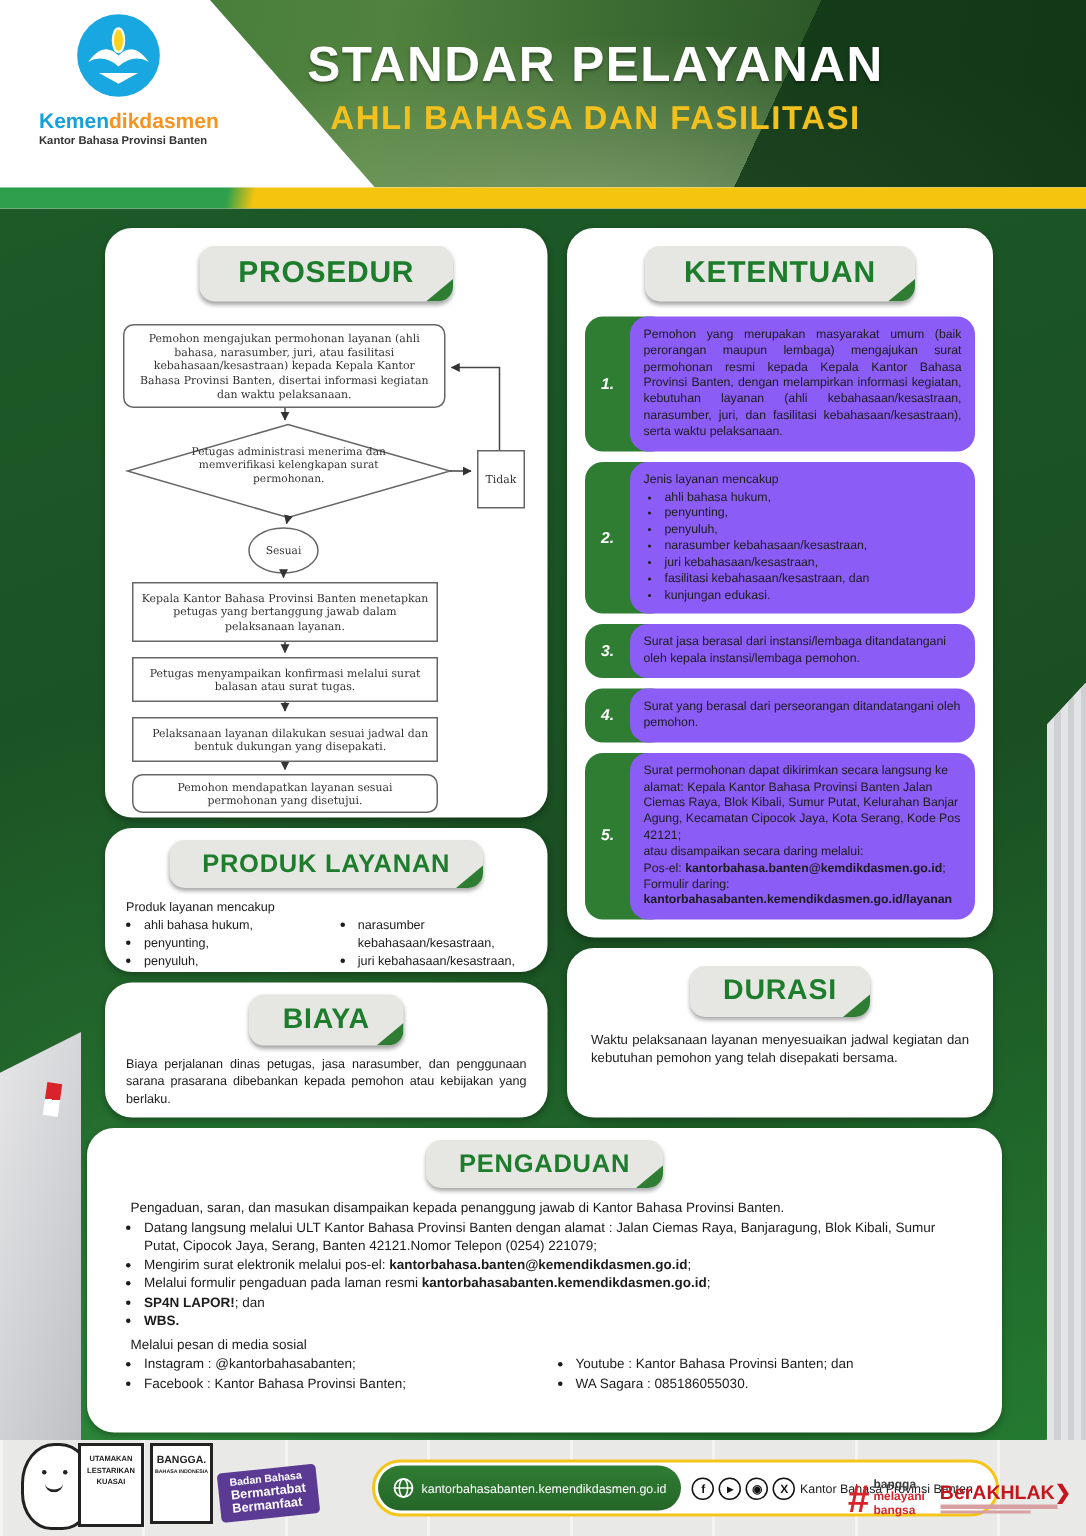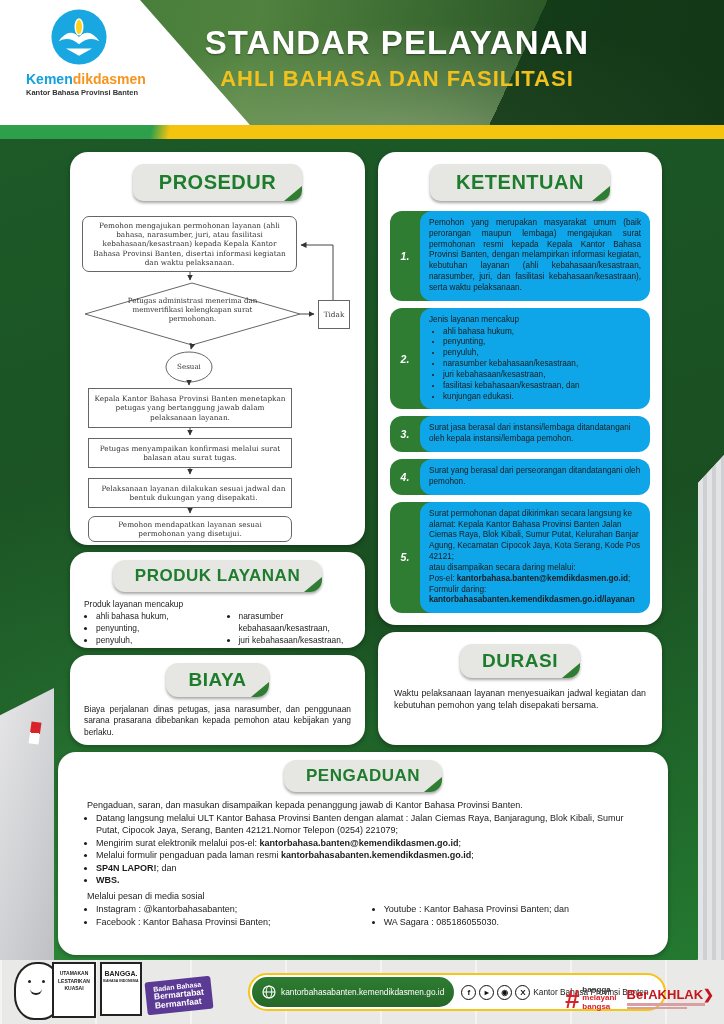--- a/index.html
+++ b/index.html
@@ -49,39 +49,39 @@
   #card-produk{left:70px;top:552px;width:295px;height:96px;}
   #card-biaya{left:70px;top:655px;width:295px;height:90px;}
   #card-durasi{left:378px;top:632px;width:284px;height:113px;}
   #card-pengaduan{left:58px;top:752px;width:610px;height:203px;}
 
   .pill{position:relative;margin:12px auto 0;background:#e6e6e3;border-radius:10px;
       padding:7px 26px;width:max-content;font-weight:bold;color:#1e7d2d;
       box-shadow:0 2px 3px rgba(0,0,0,.35);overflow:hidden;font-size:20px;letter-spacing:.5px;}
   .pill::after{content:"";position:absolute;right:0;bottom:0;
       border-left:18px solid transparent;border-bottom:15px solid #2e7d32;}
-  .pill.sm{font-size:17px;padding:6px 22px;border-radius:12px;}
+  .pill.sm{font-size:17px;padding:6px 22px;}
 
   
   .fc{position:absolute;inset:0;}
   .fc svg{position:absolute;inset:0;pointer-events:none;}
   .fc-node{position:absolute;border:1px solid #666;background:#fff;color:#333;
       font-family:"DejaVu Serif",serif;font-size:7.3px;line-height:1.28;
       display:flex;align-items:center;justify-content:center;text-align:center;padding:2px 5px;box-sizing:border-box;}
   .rnd{border-radius:7px;}
   .fc-text{position:absolute;font-family:"DejaVu Serif",serif;font-size:7.1px;line-height:1.3;
       text-align:center;color:#333;}
 
   
   .k-list{padding:10px 12px 0 12px;}
   .k-item{position:relative;margin-bottom:7px;}
   .k-tab{position:absolute;left:0;top:0;bottom:0;width:56px;background:#2e7d32;border-radius:12px;}
   .k-num{position:absolute;left:0;top:50%;transform:translateY(-50%);width:30px;text-align:center;
       color:#fff;font-weight:bold;font-style:italic;font-size:10.5px;}
-  .k-body{position:relative;margin-left:30px;background:#0ea5e9;border-radius:12px;
+  .k-body{position:relative;margin-left:30px;background:#8b5cf6;border-radius:12px;
       padding:7px 9px;font-size:8.2px;line-height:1.32;color:#1c1c1c;}
   .just{text-align:justify;}
   .k-body ul{margin:1px 0 0 0;padding-left:14px;}
   .k-body li{margin-bottom:0px;}
   .bold{font-weight:bold;}
 
   
   .sec-text{margin:7px 14px 0;font-size:8.4px;line-height:1.35;color:#1c1c1c;}
   .two-col{display:flex;margin:1px 10px 0;}
   .two-col ul{margin:0;padding-left:16px;font-size:8.4px;line-height:1.4;color:#1c1c1c;}
@@ -176,21 +176,21 @@
       <line x1="230" y1="162" x2="244" y2="162" stroke="#444" stroke-width="1" marker-end="url(#ah)"></line>
       <polyline points="263,148 263,93 231,93" fill="none" stroke="#444" stroke-width="1" marker-end="url(#ah)"></polyline>
       <line x1="122" y1="193" x2="121" y2="197" stroke="#444" stroke-width="1" marker-end="url(#ah)"></line>
       <line x1="119" y1="230" x2="119" y2="233" stroke="#444" stroke-width="1" marker-end="url(#ah)"></line>
       <line x1="120" y1="276" x2="120" y2="283" stroke="#444" stroke-width="1" marker-end="url(#ah)"></line>
       <line x1="120" y1="316" x2="120" y2="322" stroke="#444" stroke-width="1" marker-end="url(#ah)"></line>
       <line x1="120" y1="356" x2="120" y2="361" stroke="#444" stroke-width="1" marker-end="url(#ah)"></line>
     </svg>
     <div class="fc-node rnd" style="left:12px;top:64px;width:215px;height:56px;">Pemohon mengajukan permohonan layanan (ahli bahasa, narasumber, juri, atau fasilitasi kebahasaan/kesastraan) kepada Kepala Kantor Bahasa Provinsi Banten, disertai informasi kegiatan dan waktu pelaksanaan.</div>
     <div class="fc-text" style="left:45px;top:144px;width:155px;">Petugas administrasi menerima dan memverifikasi kelengkapan surat permohonan.</div>
-    <div class="fc-node" style="left:248px;top:148px;width:32px;height:29px;">Tidak</div>
+    <div class="fc-node" style="left:248px;top:148px;width:32px;height:39px;">Tidak</div>
     <div class="fc-text" style="left:95px;top:210px;width:48px;">Sesuai</div>
     <div class="fc-node" style="left:18px;top:286px;width:204px;height:30px;">Petugas menyampaikan konfirmasi melalui surat balasan atau surat tugas.</div>
     <div class="fc-node" style="left:18px;top:236px;width:204px;height:40px;">Kepala Kantor Bahasa Provinsi Banten menetapkan petugas yang bertanggung jawab dalam pelaksanaan layanan.</div>
     <div class="fc-node" style="left:18px;top:326px;width:204px;height:30px;padding-left:12px;">Pelaksanaan layanan dilakukan sesuai jadwal dan bentuk dukungan yang disepakati.</div>
     <div class="fc-node rnd" style="left:18px;top:364px;width:204px;height:26px;">Pemohon mendapatkan layanan sesuai permohonan yang disetujui.</div>
   </div>
 </div>
 
 <div class="card" id="card-ketentuan">
   <div class="pill">KETENTUAN</div>

